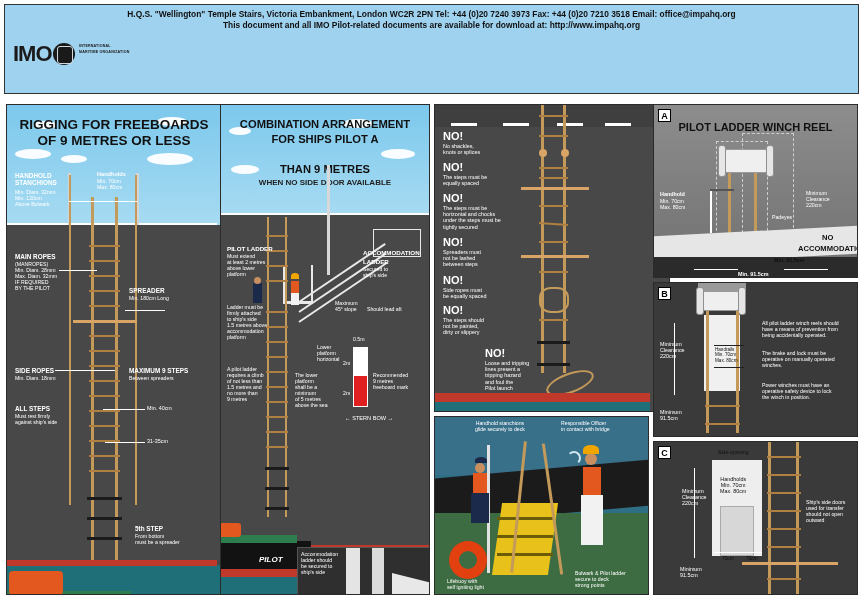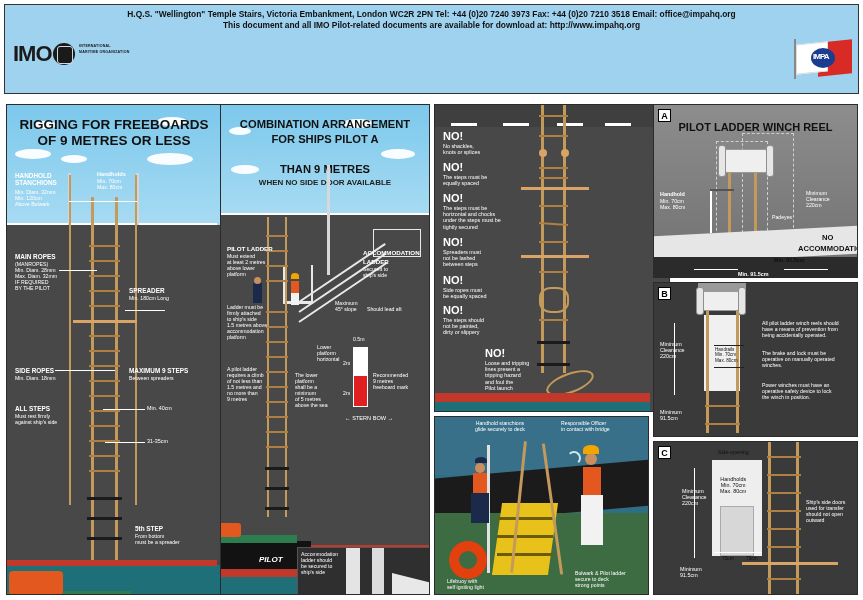--- a/index.html
+++ b/index.html
@@ -103,28 +103,20 @@
   <div class="header">
     <div class="hdr-sub3">H.Q.S. "Wellington" Temple Stairs, Victoria Embankment, London WC2R 2PN  Tel: +44 (0)20 7240 3973  Fax: +44 (0)20 7210 3518  Email: office@impahq.org</div>
     <div class="hdr-sub4">This document and all IMO Pilot-related documents are available for download at: http://www.impahq.org</div>
 
     <div class="imo-logo">
       <div class="imo-text">IMO</div>
       <div class="imo-globe"></div>
     </div>
     <div class="imo-words">INTERNATIONAL MARITIME ORGANIZATION</div>
 
-    <div class="impa-flag">
-      <div class="pole"></div>
-      <div class="red"></div>
-      <div class="white"></div>
-      <div class="disc">
-        <span>IMPA</span>
-      </div>
-    </div>
   </div>
 
   <div class="panel" style="left:6px; top:104px; width:216px; height:491px; background:#4d4d4d;">
 
     <div style="position:absolute;left:0;top:0;width:100%;height:120px;background:linear-gradient(#7cc8ec,#a7dbf2);"></div>
     <div class="cloud" style="left:26px;top:16px;width:24px;height:8px;"></div>
     <div class="cloud" style="left:150px;top:12px;width:30px;height:9px;"></div>
     <div class="cloud" style="left:8px;top:44px;width:36px;height:10px;"></div>
     <div class="cloud" style="left:54px;top:50px;width:26px;height:8px;"></div>
     <div class="cloud" style="left:140px;top:48px;width:46px;height:12px;"></div>

